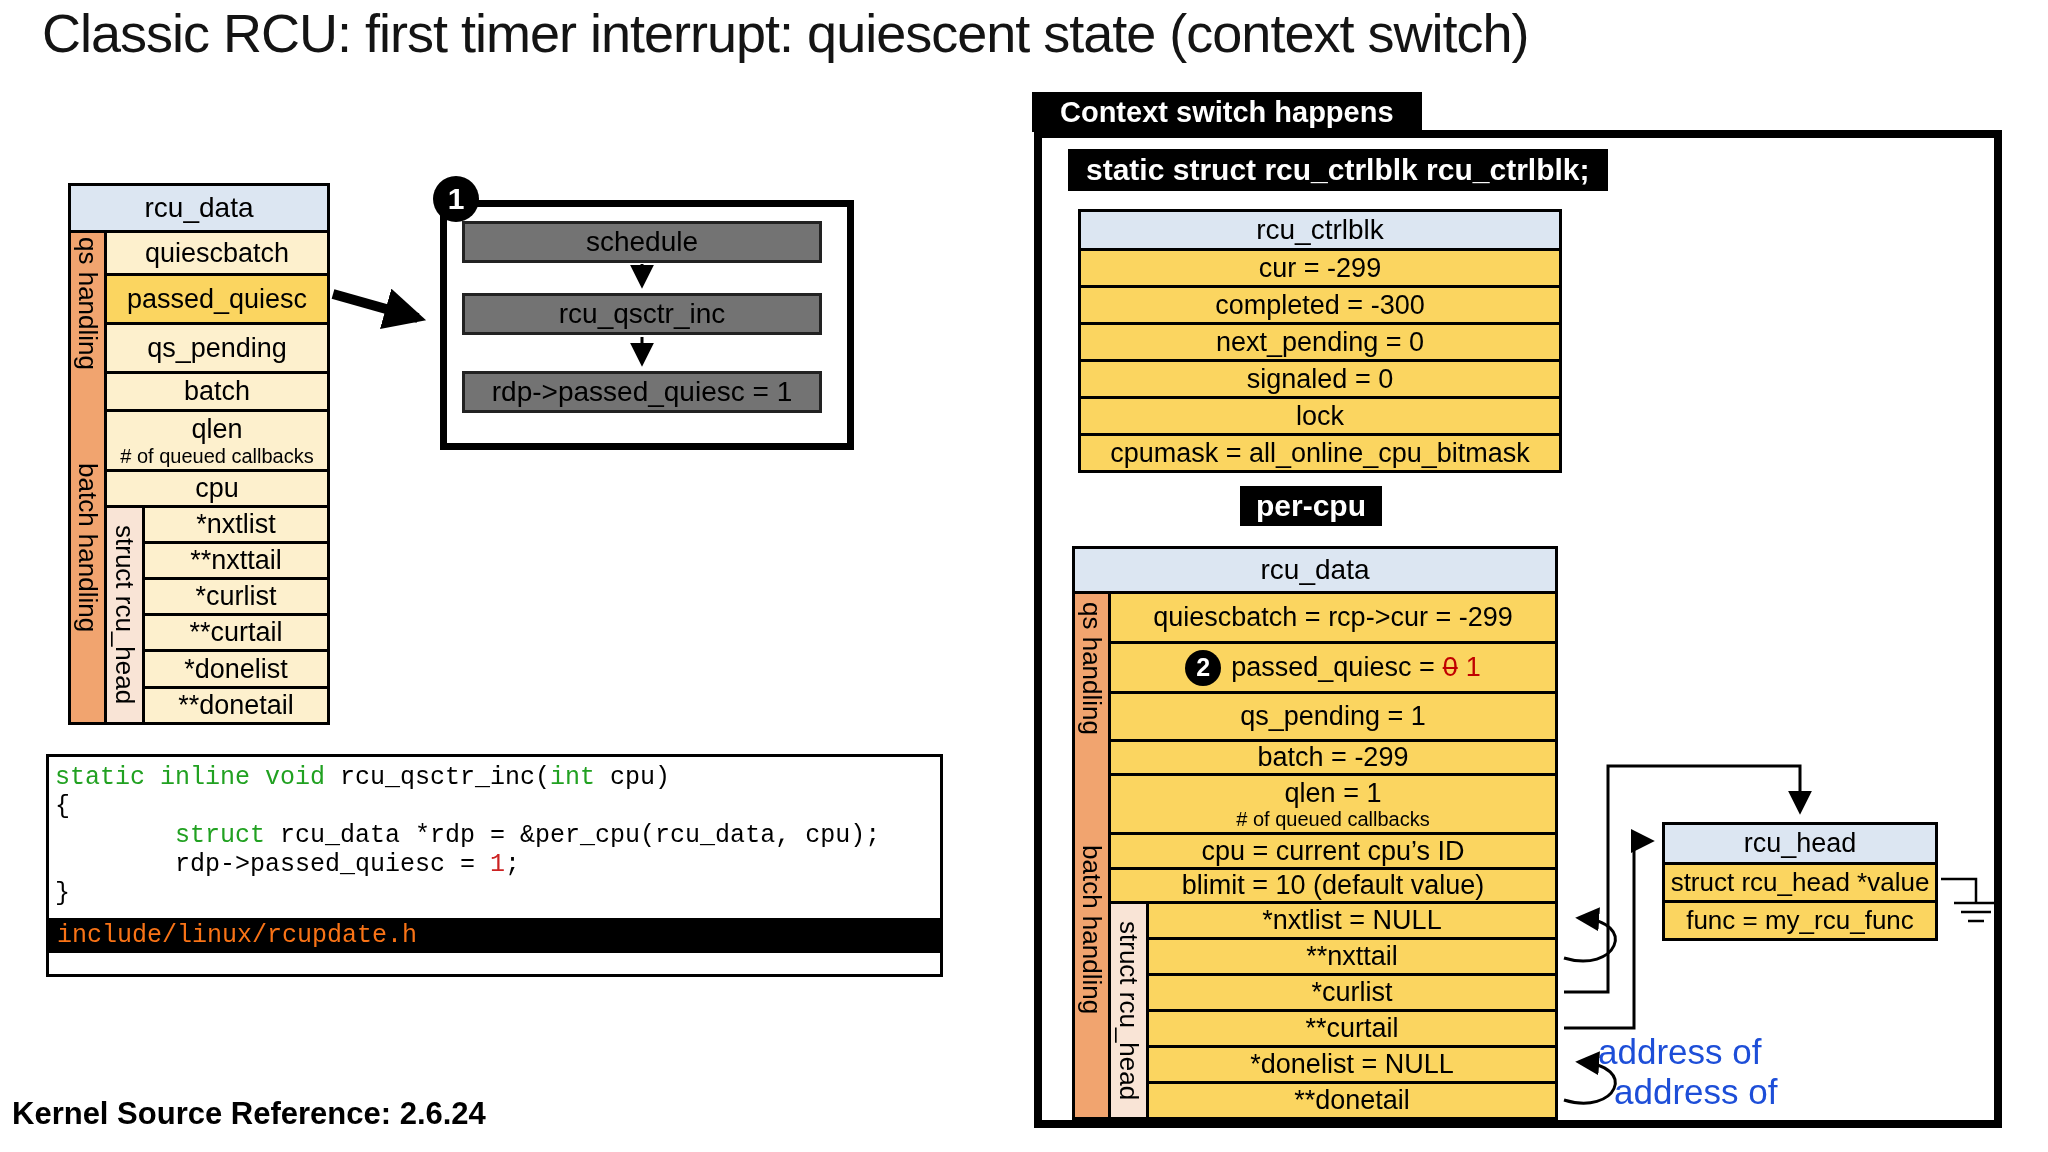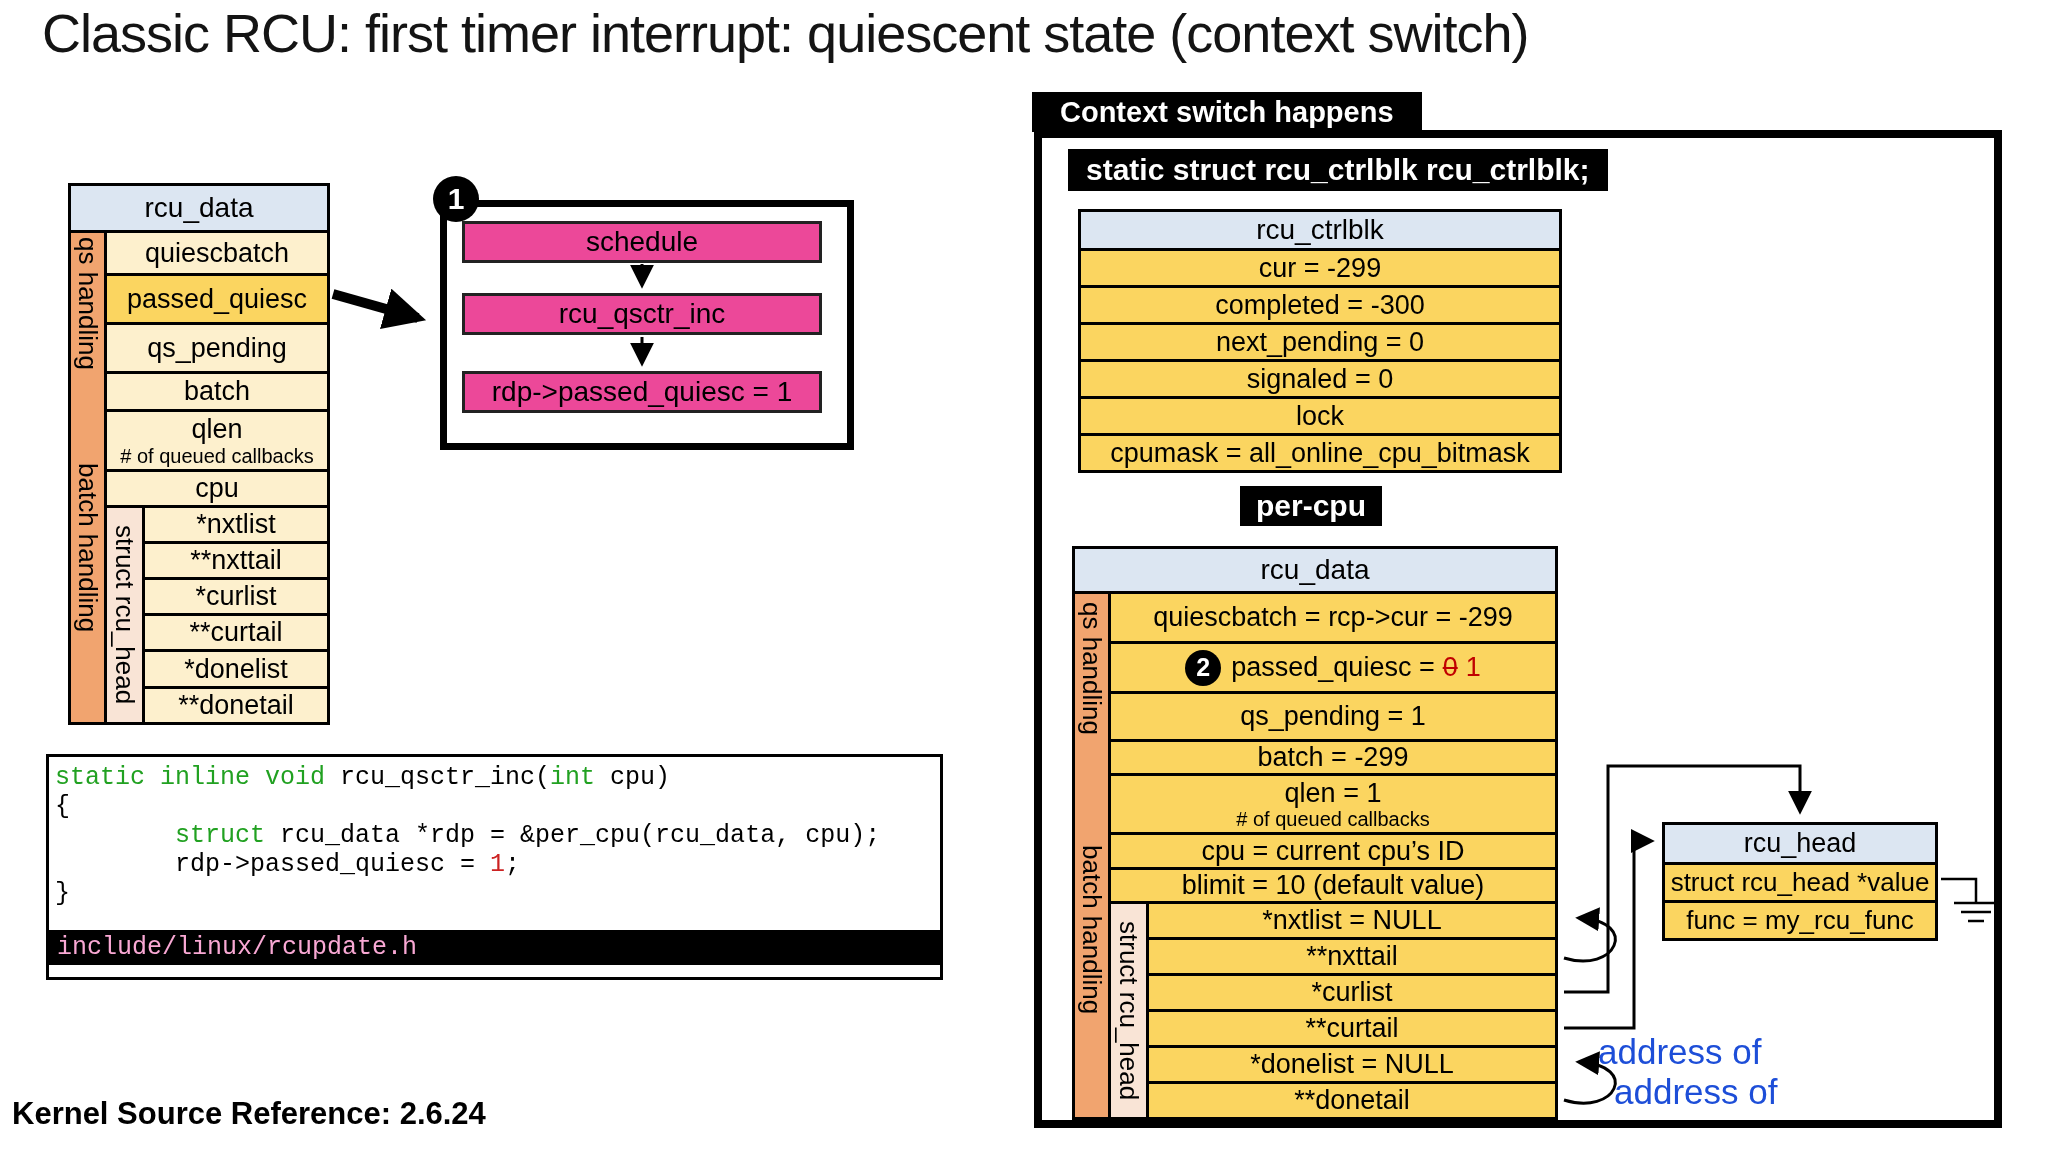--- a/index.html
+++ b/index.html
@@ -33,39 +33,39 @@
 
   
   .ltable{left:68px;top:183px;width:262px;}
   .ltable .thead{height:44px;}
   .ltable .strip{width:33px;}
   .ltable .stripinner{width:35px;}
 
   
   .flowbox{left:440px;top:200px;width:400px;height:236px;border:7px solid #000;background:#fff;}
   .flowstep{
-    position:absolute;left:15px;width:360px;height:42px;background:#ec4899;
+    position:absolute;left:15px;width:360px;height:42px;background:#737373;
     border:3px solid #222;box-sizing:border-box;display:flex;align-items:center;justify-content:center;font-size:28px;
   }
   .badge{
     background:#000;color:#fff;border-radius:50%;display:flex;align-items:center;justify-content:center;
     font-weight:bold;
   }
   .badge1{left:433px;top:176px;width:46px;height:46px;font-size:30px;z-index:6;}
   .badge2{width:36px;height:36px;font-size:25px;flex:none;margin-right:10px;}
 
   
-  .codebox{left:46px;top:754px;width:897px;border:3px solid #000;background:#fff;box-sizing:border-box;padding-bottom:12px;}
+  .codebox{left:46px;top:754px;width:897px;border:3px solid #000;background:#fff;box-sizing:border-box;padding-bottom:21px;}
   .codelines{padding:6px 10px 4px 6px;}
   .code-line{white-space:pre;font-family:"Liberation Mono","DejaVu Sans Mono",monospace;font-size:25px;line-height:29px;color:#000;}
   .kw{color:#21a121;}
   .num{color:#cc2222;}
   .codefooter{
-    background:#000;color:#f9a8d4;font-family:"Liberation Mono","DejaVu Sans Mono",monospace;
-    font-size:25px;padding:3px 8px;margin-top:18px;
+    background:#000;color:#f97316;font-family:"Liberation Mono","DejaVu Sans Mono",monospace;
+    font-size:25px;padding:3px 8px;margin-top:6px;
   }
 
   
   .panel{left:1034px;top:130px;width:968px;height:998px;border:8px solid #000;background:#fff;box-sizing:border-box;}
   .blacktab{background:#000;color:#fff;font-weight:bold;display:flex;align-items:center;z-index:10;white-space:nowrap;}
   .ctxtab{left:1032px;top:92px;height:40px;padding:0 28px;font-size:29px;}
   .decltab{left:1068px;top:149px;padding:4px 18px;font-size:30px;}
   .percputab{left:1240px;top:486px;padding:3px 16px;font-size:30px;}
 
   

